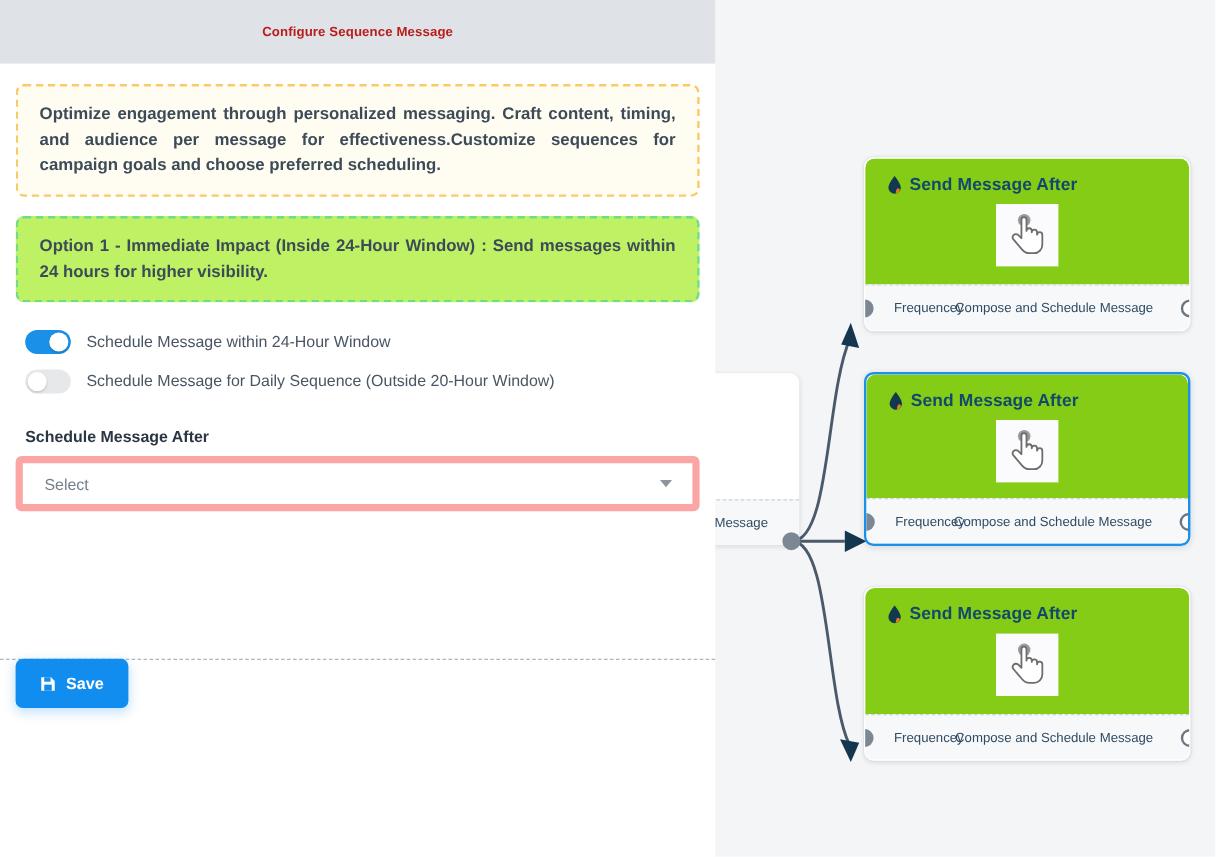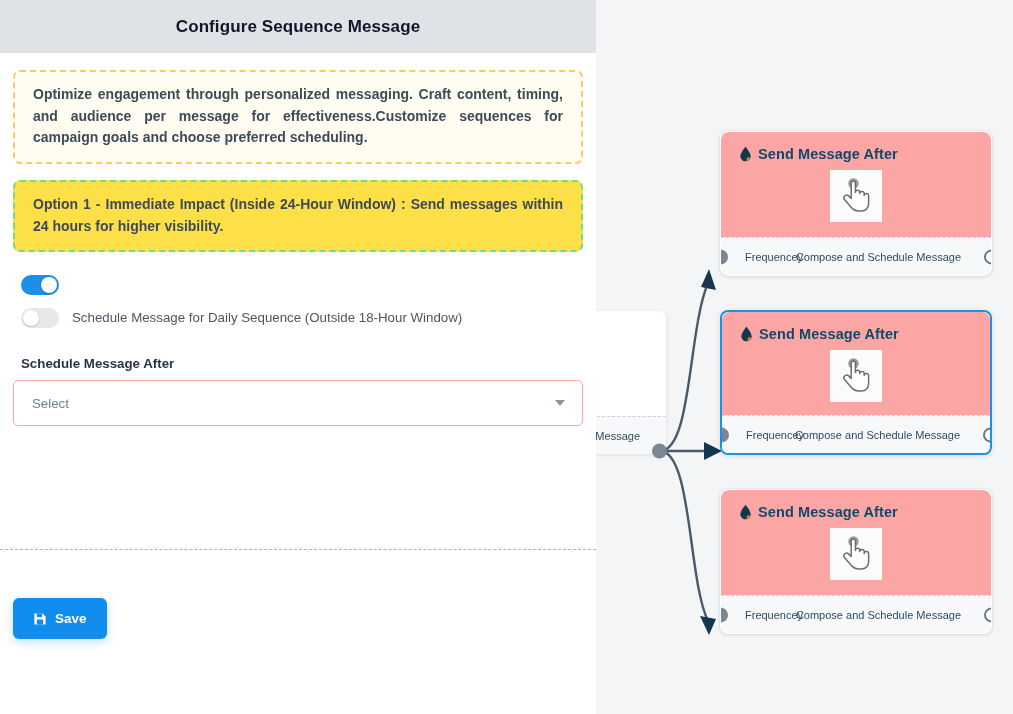--- a/index.html
+++ b/index.html
@@ -29,21 +29,21 @@
     box-shadow: 0 1px 4px rgba(16,24,40,.10), 0 0 0 1px rgba(16,24,40,.03);
     overflow: hidden;
   }
   .node.selected {
     border: 2px solid #1a90e8;
     box-shadow: 0 1px 5px rgba(16,24,40,.12);
   }
   .node-body {
     position: relative;
     height: 105px;
-    background: #fca5a5;
+    background: #84cc16;
     border-radius: 8px 8px 0 0;
   }
   .node.selected .node-body { height: 103px; }
   .node-title {
     display: flex; align-items: center; gap: 6px;
     padding: 14px 0 0 18px;
     font-size: 14.5px; font-weight: bold;
     color: #12496b; letter-spacing: .1px;
     white-space: nowrap;
   }
@@ -105,36 +105,36 @@
   .modal {
     position: absolute; left: 0; top: 0;
     width: 596px; height: 714px;
     background: #ffffff;
   }
   .modal-header {
     height: 53px; background: #dfe2e6;
     display: flex; align-items: center; justify-content: center;
   }
   .modal-title {
-    font-size: 17px; font-weight: bold; color: #0f172a;
+    font-size: 11px; font-weight: bold; color: #b91c1c;
     letter-spacing: .1px;
   }
   .modal-body { padding: 0 13px; }
 
   .callout {
     border-radius: 7px;
     padding: 12px 18px 13px 18px;
     font-size: 14px;
     line-height: 1.55;
     text-align: justify;
     color: #3d4b59;
     font-weight: bold;
   }
   .callout.warn  { margin-top: 17px; border: 2px dashed #fac96a; background: #fffdf2; }
-  .callout.ok    { margin-top: 16px; border: 2px dashed #6fdc8c; background: #fde047; }
+  .callout.ok    { margin-top: 16px; border: 2px dashed #6fdc8c; background: #bef264; }
 
   .switch-row {
     display: flex; align-items: center; gap: 13px;
     margin: 0 0 0 8px; height: 33px;
   }
   .switch-row.first { margin-top: 16px; }
   .switch {
     position: relative;
     width: 38px; height: 20px; border-radius: 11px;
     flex: 0 0 auto;
@@ -152,21 +152,21 @@
   .switch-label { font-size: 13.3px; color: #4a5663; }
 
   .field-label {
     margin: 22px 0 4px 8px;
     font-size: 13.3px; font-weight: bold; color: #2b3642;
   }
   .select {
     position: relative;
     margin: 9px 0 0 0;
     height: 46px;
-    border: 1px solid #fca5a5;
+    border: 6px solid #fca5a5;
     border-radius: 5px;
     background: #fff;
     display: flex; align-items: center;
   }
   .select-value {
     padding-left: 18px; font-size: 13.3px; color: #74808c;
   }
   .caret {
     position: absolute; right: 17px; top: 50%;
     transform: translateY(-50%);
@@ -175,21 +175,21 @@
     border-right: 5px solid transparent;
     border-top: 6px solid #8b959f;
   }
 
   .modal-divider {
     position: absolute; left: 0; right: 0; top: 549px;
     border-top: 1px dashed #aeb5bd;
   }
   .modal-footer {
     position: absolute; left: 0; right: 0; top: 549px; height: 90px;
-    display: flex; align-items: flex-end;
+    display: flex; align-items: flex-start;
     padding: 0 17px 0 13px;
   }
   .btn {
     display: inline-flex; align-items: center; gap: 8px;
     font-size: 13.5px; cursor: pointer;
   }
   .btn-save {
     background: #118df0; color: #fff;
     border: none; border-radius: 6px;
     padding: 0 20px; height: 41px; font-weight: bold;
@@ -324,27 +324,28 @@
 
       <div class="callout ok">
         <span>Option 1 - Immediate Impact (Inside 24-Hour Window) : Send messages within 24 hours for higher visibility.</span>
       </div>
 
 
       <div class="switch-row first">
         <span class="switch on">
           <span class="knob"></span>
         </span>
+        <span class="switch-label">Schedule Message within 24-Hour Window</span>
       </div>
 
       <div class="switch-row">
         <span class="switch off">
           <span class="knob"></span>
         </span>
-        <span class="switch-label">Schedule Message for Daily Sequence (Outside 18-Hour Window)</span>
+        <span class="switch-label">Schedule Message for Daily Sequence (Outside 20-Hour Window)</span>
       </div>
 
       <div class="field-label">Schedule Message After</div>
 
       <div class="select">
         <span class="select-value">Select</span>
         <span class="caret"></span>
       </div>
     </div>
 

